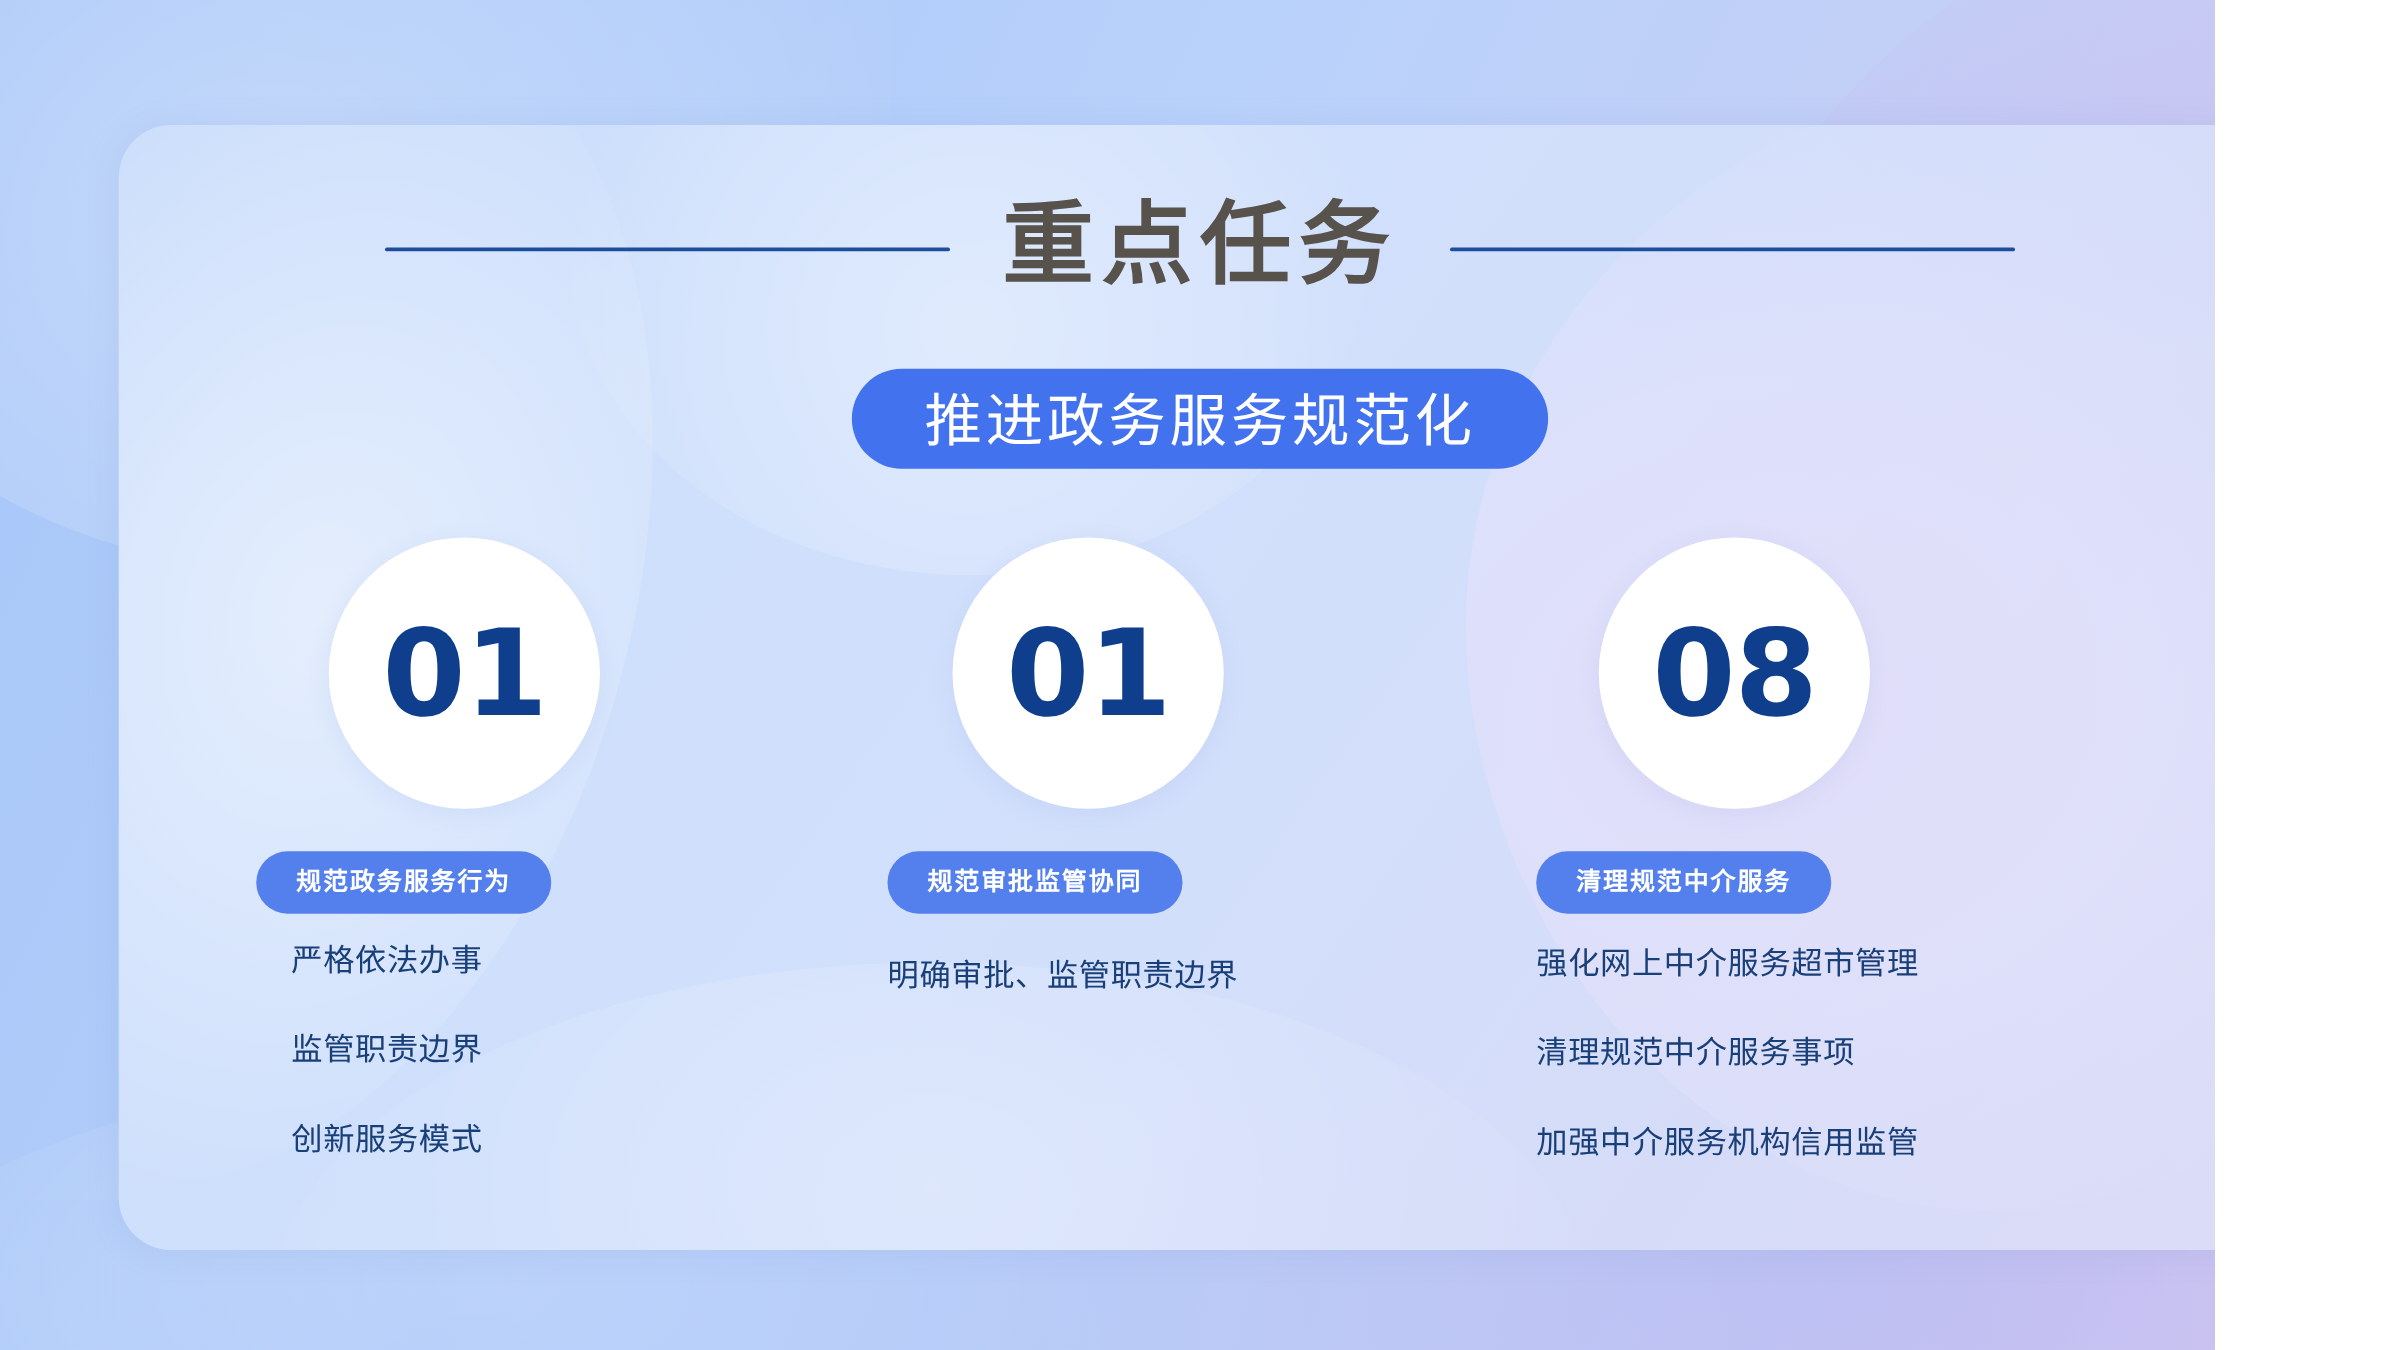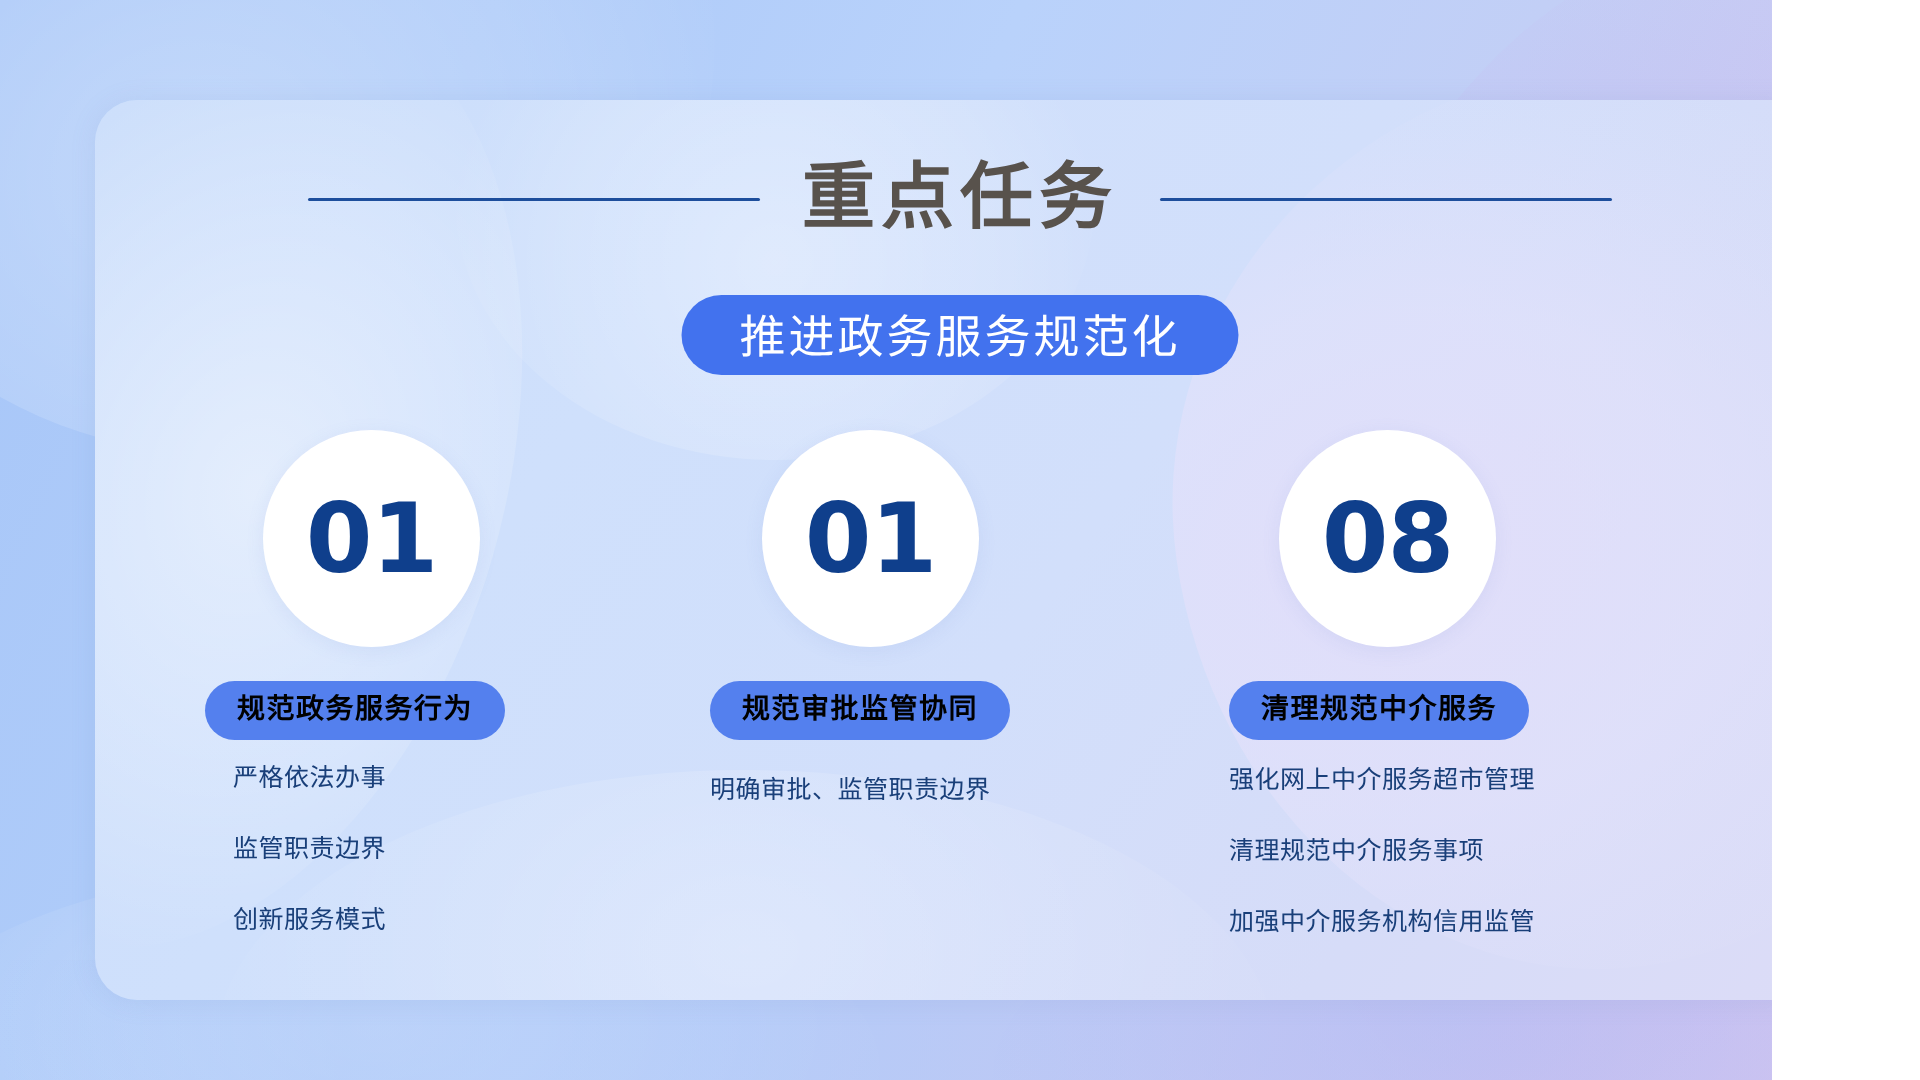--- a/index.html
+++ b/index.html
@@ -227,23 +227,23 @@
     font-size: 96px;
     font-weight: 700;
     color: #0f3f8c;
     letter-spacing: -1px;
     line-height: 1;
   }
 
   .col-pill {
     margin-top: 34px;
     background: #5480ee;
-    color: #000000;
-    font-family: "DejaVu Sans", "Liberation Sans", sans-serif;
-    font-size: 28px;
+    color: #ffffff;
+    font-family: "DejaVu Sans", "Liberation Sans", sans-serif;
+    font-size: 20px;
     font-weight: 700;
     letter-spacing: 1.5px;
     padding: 13px 32px 15px 32px;
     border-radius: 34px;
     white-space: nowrap;
     line-height: 1.1;
   }
 
   .col-list {
     list-style: none;

